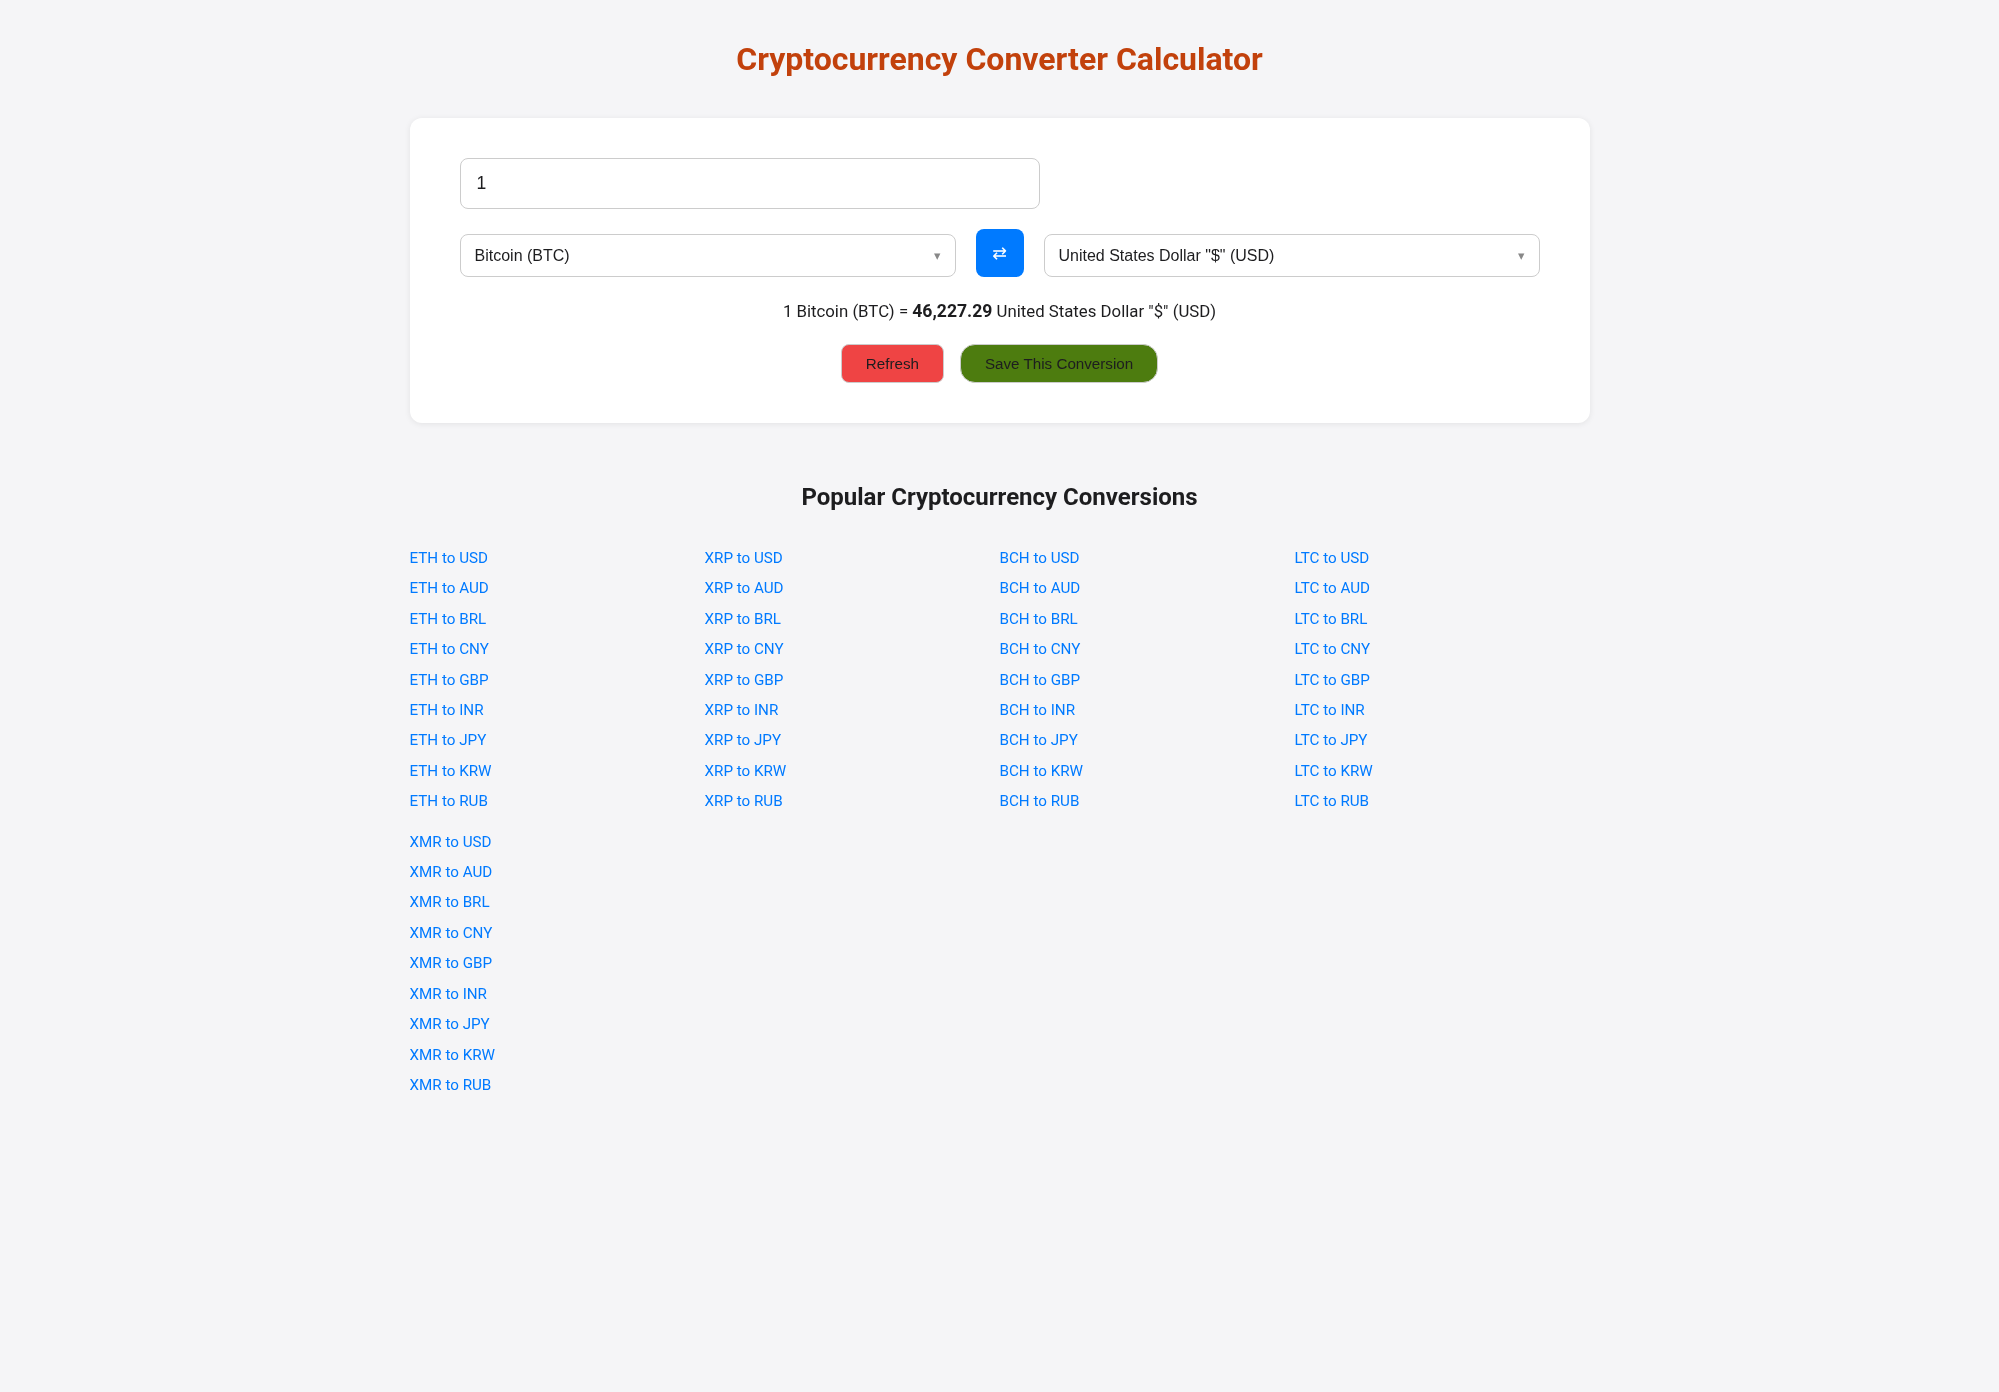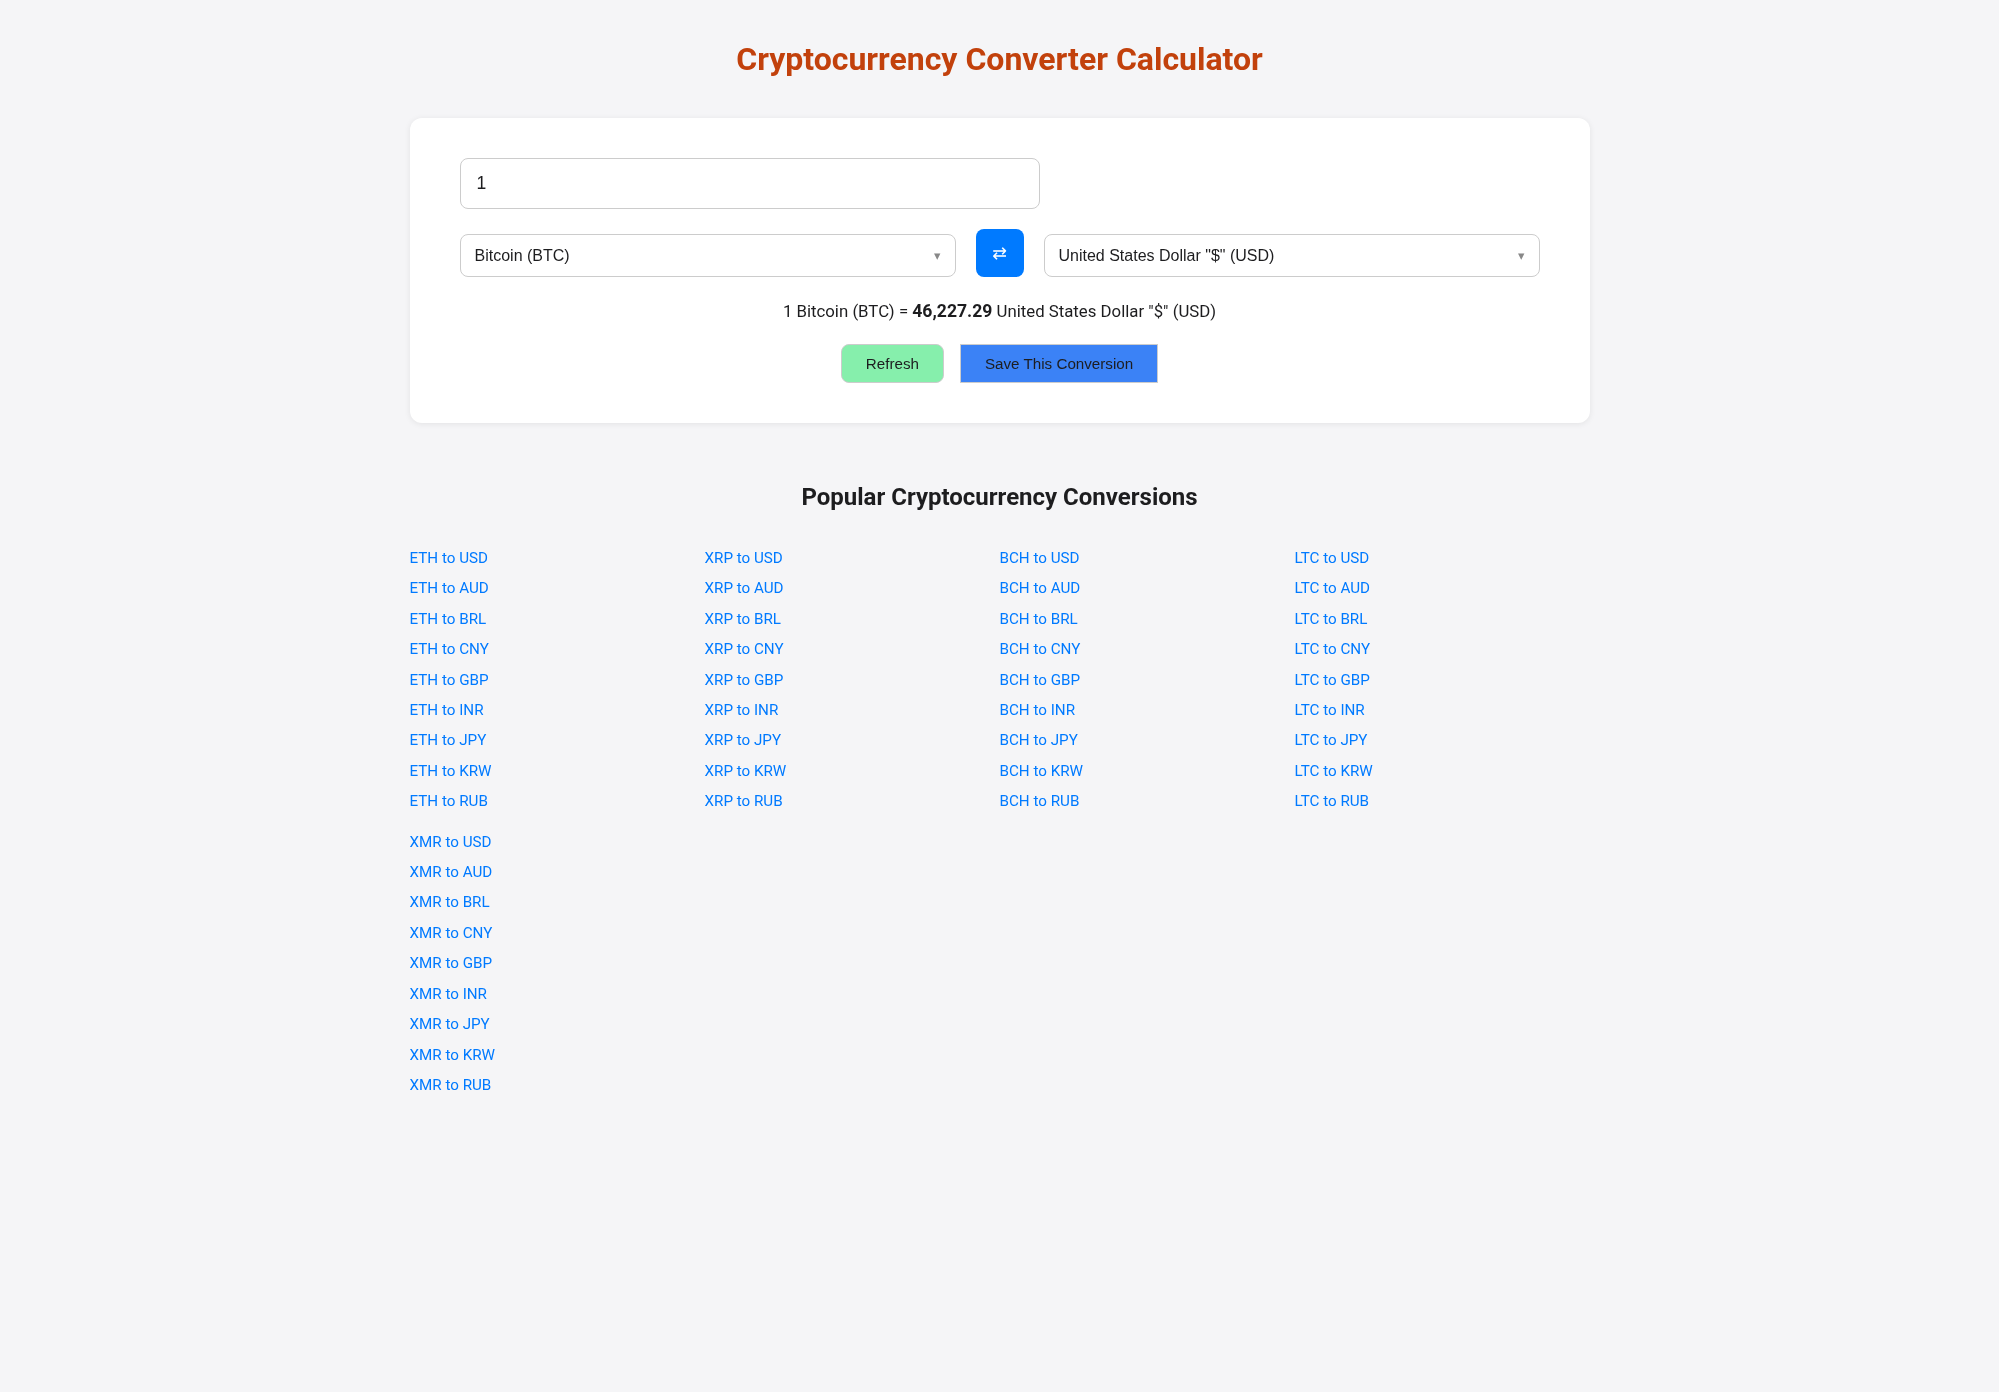--- a/index.html
+++ b/index.html
@@ -112,31 +112,31 @@
     .action-buttons {
       display: flex;
       justify-content: center;
       gap: 16px;
     }
 
     .btn-refresh {
       padding: 10px 24px;
       border: 1px solid #ccc;
       border-radius: 8px;
-      background: #86efac;
+      background: #ef4444;
       font-size: 0.95rem;
       cursor: pointer;
       color: #1d1d1f;
     }
 
     .btn-save {
       padding: 8px 24px;
       border: 1px solid #ccc;
-      border-radius: 0;
-      background: #3b82f6;
+      border-radius: 15px;
+      background: #4d7c0f;
       font-size: 0.95rem;
       cursor: pointer;
       color: #1d1d1f;
     }
 
     .popular-section {
       max-width: 1180px;
       margin: 0 auto;
     }
 

